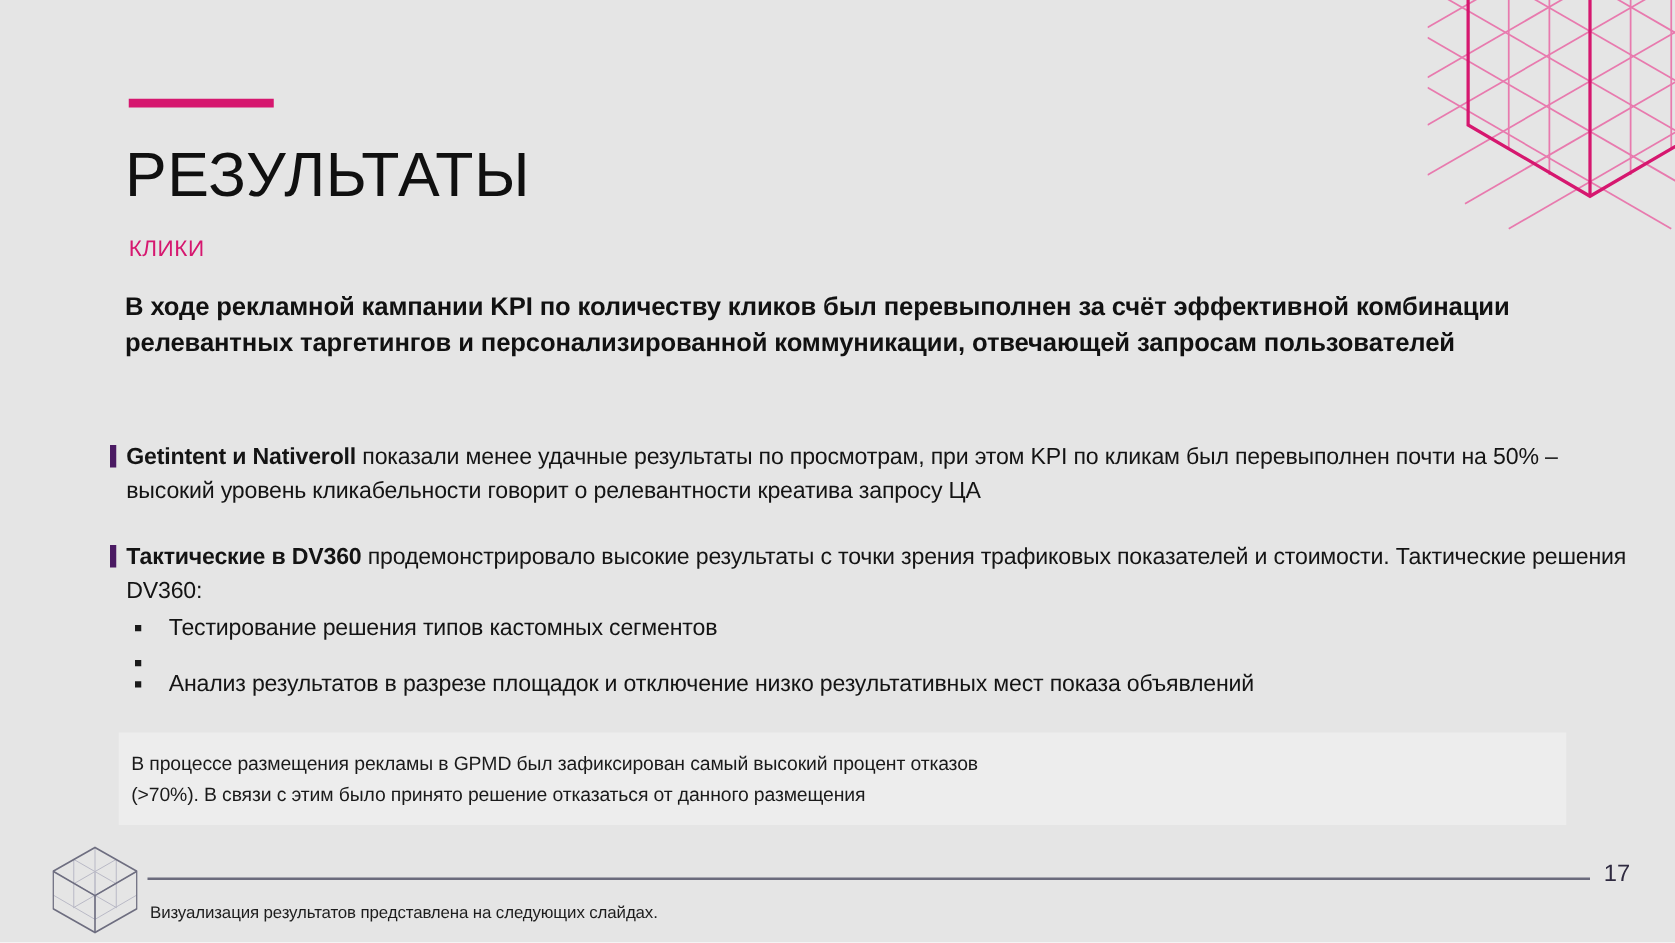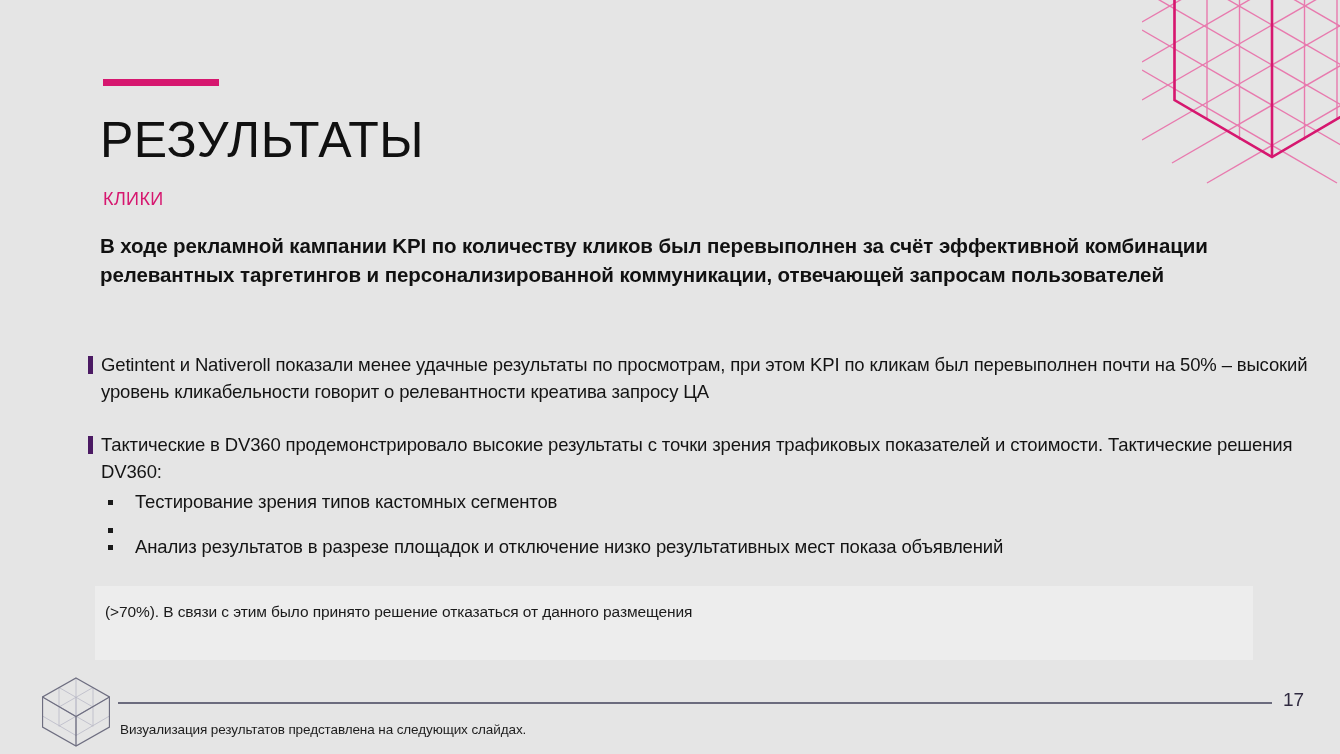--- a/index.html
+++ b/index.html
@@ -93,21 +93,21 @@
     margin-top: 4px;
     margin-right: 8px;
   }
   .bullet-text {
     flex: 1 1 auto;
     font-size: 18.5px;
     color: #141414;
     line-height: 1.44;
     letter-spacing: -0.15px;
   }
-  .bullet-text b { font-weight: normal; }
+  .bullet-text b { font-weight: bold; }
 
   
   .sub-list {
     position: absolute;
     left: 108px;
     top: 488px;
     width: 1210px;
   }
   .sub-item {
     display: flex;
@@ -224,32 +224,33 @@
   </div>
 
   <div class="bullet-block b2">
     <span class="bar-marker"></span>
     <div class="bullet-text"><b>Тактические в DV360</b><span> продемонстрировало высокие результаты с точки зрения трафиковых показателей и стоимости. Тактические решения DV360:</span></div>
   </div>
 
   <div class="sub-list">
     <div class="sub-item">
       <span class="sq"></span>
-      <span>Тестирование зрения типов кастомных сегментов</span>
+      <span>Тестирование решения типов кастомных сегментов</span>
     </div>
     <div class="sub-item">
       <span class="sq"></span>
     </div>
     <div class="sub-item">
       <span class="sq"></span>
       <span>Анализ результатов в разрезе площадок и отключение низко результативных мест показа объявлений</span>
     </div>
   </div>
 
   <div class="callout">
+    <div class="callout-line">В процессе размещения рекламы в GPMD был зафиксирован самый высокий процент отказов</div>
     <div class="callout-line">(&gt;70%).  В связи с этим было принято решение отказаться от данного размещения</div>
   </div>
 
   <svg class="footer-logo" viewBox="0 0 68 78" xmlns="http://www.w3.org/2000/svg">
     <g stroke="#b9b9c6" stroke-width="0.8" fill="none">
       <line x1="17" y1="14.5" x2="17" y2="53.5"></line>
       <line x1="51" y1="14.5" x2="51" y2="53.5"></line>
       <line x1="34" y1="5" x2="34" y2="44"></line>
       <line x1="34" y1="24" x2="34" y2="63"></line>
       <line x1="0.5" y1="24" x2="34" y2="43.5"></line>

